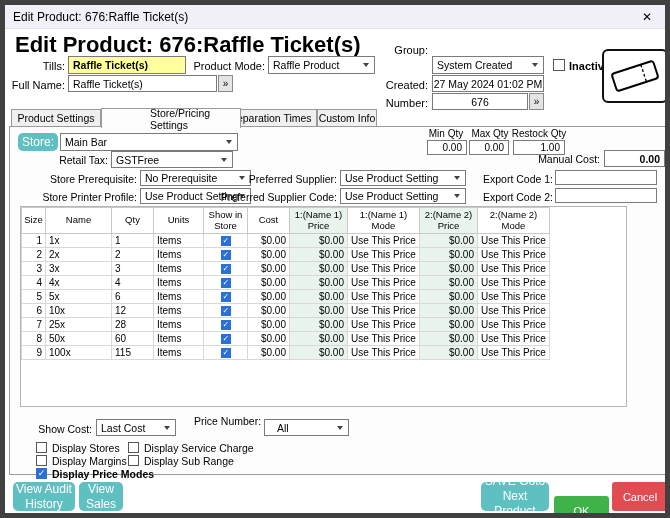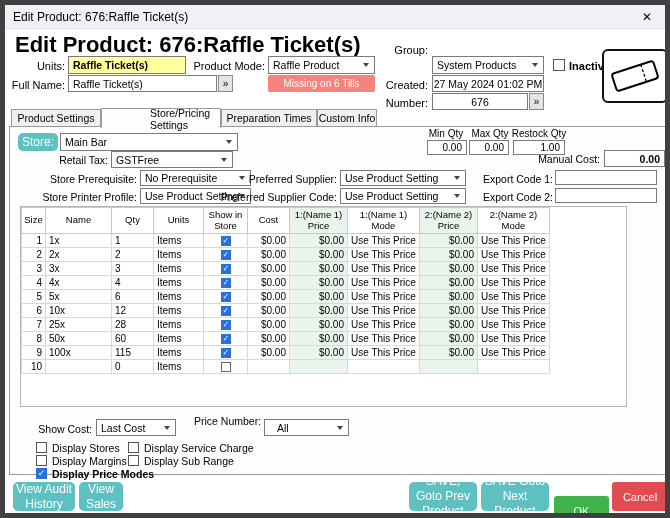--- a/index.html
+++ b/index.html
@@ -54,51 +54,50 @@
 
 <div class="window">
 
   <div class="titlebar">
     <span class="title">Edit Product: 676:Raffle Ticket(s)</span>
     <div class="close-btn">✕</div>
   </div>
 
   <div class="heading">Edit Product: 676:Raffle Ticket(s)</div>
 
-  <div class="lbl" style="left:25px;top:55px;width:35px;">Units:</div>
+  <div class="lbl" style="left:25px;top:55px;width:35px;">Tills:</div>
   <div class="input yellow" style="left:63px;top:51px;width:118px;height:18px;">Raffle Ticket(s)</div>
   <div class="lbl" style="left:185px;top:55px;width:75px;">Product Mode:</div>
   <div class="dd" style="left:263px;top:51px;width:107px;height:18px;">Raffle Product</div>
   <div class="lbl" style="left:385px;top:39px;width:38px;">Group:</div>
-  <div class="dd" style="left:427px;top:51px;width:112px;height:18px;">System Products</div>
+  <div class="dd" style="left:427px;top:51px;width:112px;height:18px;">System Created</div>
   <span class="cb" style="left:548px;top:54px;"></span>
   <div class="cb-lbl" style="left:564px;top:55px;font-weight:bold;font-size:11px;">Inactive</div>
 
   <div class="lbl" style="left:4px;top:74px;width:56px;">Full Name:</div>
   <div class="input" style="left:63px;top:70px;width:149px;height:17px;">Raffle Ticket(s)</div>
   <div class="btn-sm" style="left:213px;top:70px;width:15px;height:17px;">»</div>
-  <button class="salmon-btn" style="left:263px;top:70px;width:107px;height:17px;">Missing on 6 Tills</button>
   <div class="lbl" style="left:377px;top:74px;width:46px;">Created:</div>
   <div class="input" style="left:427px;top:70px;width:112px;height:17px;justify-content:center;">27 May 2024 01:02 PM</div>
 
   <div class="lbl" style="left:375px;top:92px;width:48px;">Number:</div>
   <div class="input" style="left:427px;top:88px;width:96px;height:17px;justify-content:center;">676</div>
   <div class="btn-sm" style="left:524px;top:88px;width:15px;height:17px;">»</div>
 
   <div class="icon-box">
     <svg width="58" height="44" viewBox="0 0 64 48">
       <g transform="rotate(-18 32 24)">
         <rect x="8" y="14" width="48" height="20" rx="3" fill="none" stroke="#000" stroke-width="2.2"></rect>
         <line x1="42" y1="14" x2="42" y2="34" stroke="#000" stroke-width="1.5" stroke-dasharray="3 2.5"></line>
       </g>
     </svg>
   </div>
 
   <div class="tabs-tab" style="left:6px;width:90px;">Product Settings</div>
-  <div class="tabs-tab active" style="left:96px;width:120px;padding-left:48px;">Store/Pricing Settings</div>
+  <div class="tabs-tab active" style="left:96px;width:140px;padding-left:48px;">Store/Pricing Settings</div>
   <div class="tabs-tab" style="left:216px;width:96px;">Preparation Times</div>
   <div class="tabs-tab" style="left:312px;width:60px;">Custom Info</div>
 
   <div class="panel">
 
     <button class="teal-btn" style="left:8px;top:6px;width:40px;height:18px;">Store:</button>
     <div class="dd" style="left:50px;top:6px;width:178px;height:18px;">Main Bar</div>
 
     <div class="lbl-c" style="left:413px;top:1px;width:46px;">Min Qty</div>
     <div class="lbl-c" style="left:457px;top:1px;width:46px;">Max Qty</div>
@@ -257,32 +256,20 @@
               <td>100x</td>
               <td>115</td>
               <td>Items</td>
               <td class="a-c"><span class="tcb checked"></span></td>
               <td class="a-r">$0.00</td>
               <td class="a-r green-bg">$0.00</td>
               <td>Use This Price</td>
               <td class="a-r green-bg">$0.00</td>
               <td>Use This Price</td>
             </tr>
-            <tr>
-              <td class="a-r">10</td>
-              <td></td>
-              <td>0</td>
-              <td>Items</td>
-              <td class="a-c"><span class="tcb"></span></td>
-              <td class="a-r"></td>
-              <td class="a-r green-bg"></td>
-              <td></td>
-              <td class="a-r green-bg"></td>
-              <td></td>
-            </tr>
           </tbody>
       </table>
     </div>
 
     <div class="lbl-s" style="left:28px;top:296px;width:54px;">Show Cost:</div>
     <div class="dd" style="left:86px;top:292px;width:80px;height:17px;">Last Cost</div>
     <div class="lbl-s" style="left:184px;top:288px;width:66px;">Price Number:</div>
     <div class="dd" style="left:254px;top:292px;width:85px;height:17px;padding-left:12px;">All</div>
 
     <span class="cb" style="left:26px;top:315px;width:11px;height:11px;"></span>
@@ -293,18 +280,17 @@
     <div class="cb-lbl" style="left:42px;top:341px;font-weight:bold;">Display Price Modes</div>
 
     <span class="cb" style="left:118px;top:315px;width:11px;height:11px;"></span>
     <div class="cb-lbl" style="left:134px;top:315px;">Display Service Charge</div>
     <span class="cb" style="left:118px;top:328px;width:11px;height:11px;"></span>
     <div class="cb-lbl" style="left:134px;top:328px;">Display Sub Range</div>
   </div>
 
   <button class="teal-btn" style="left:8px;top:477px;width:62px;height:29px;">View Audit History</button>
   <button class="teal-btn" style="left:74px;top:477px;width:44px;height:29px;">View Sales</button>
-  <button class="teal-btn" style="left:404px;top:477px;width:68px;height:29px;">SAVE, Goto Prev Product</button>
   <button class="teal-btn" style="left:476px;top:477px;width:68px;height:29px;">SAVE Goto Next Product</button>
   <button class="green-btn" style="left:549px;top:477px;width:55px;height:29px;">OK</button>
   <button class="red-btn" style="left:607px;top:477px;width:56px;height:29px;">Cancel</button>
 
 </div>
 
 </body></html>

